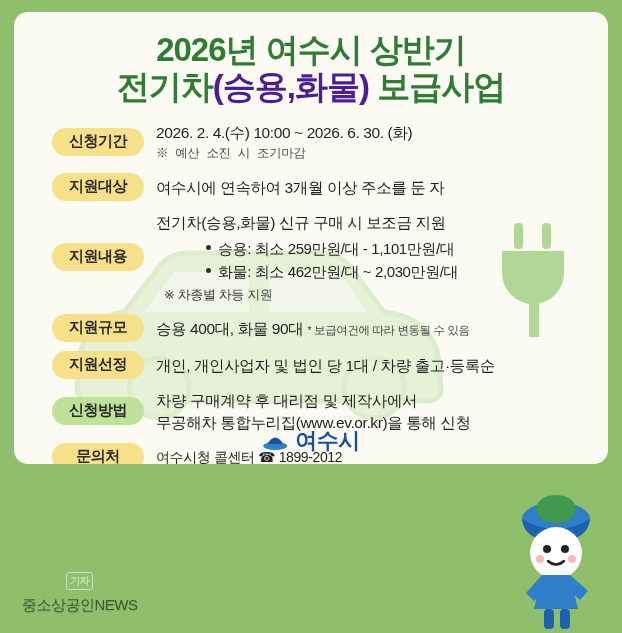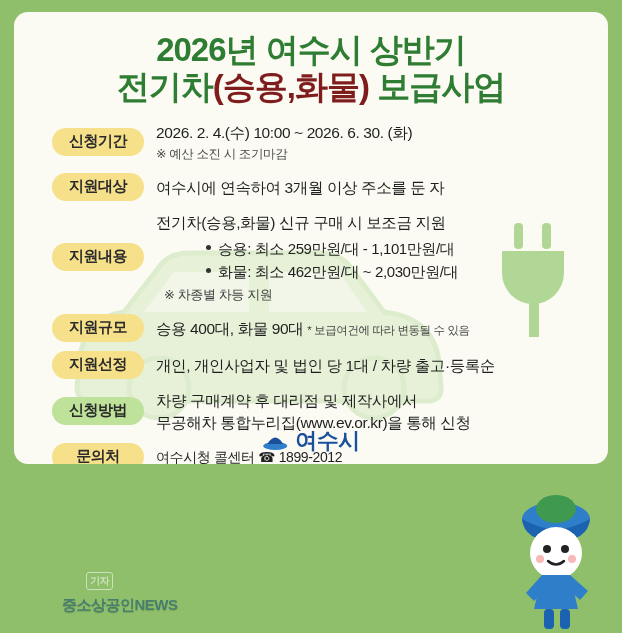--- a/index.html
+++ b/index.html
@@ -41,21 +41,21 @@
     z-index:3;
   }
   .title .l1,.title .l2{
     font-size:33px;
     font-weight:bold;
     letter-spacing:-1px;
     -webkit-text-stroke:0px;
   }
   .title .l1{color:#2f7d32;}
   .title .l2{color:#2f7d32;}
-  .title .hl{color:#7f1d1d;}
+  .title .hl{color:#4c1d95;}
   .rows{
     position:relative;
     z-index:3;
     margin-top:14px;
   }
   .row{
     display:flex;
     align-items:center;
     margin-bottom:9px;
     padding-left:18px;
@@ -81,20 +81,21 @@
     color:#1f1f1f;
     line-height:1.42;
     letter-spacing:-0.4px;
     padding-top:2px;
   }
   .body .sub{
     font-size:12.5px;
     color:#4a4a4a;
     display:block;
     margin-top:2px;
+    font-family:Liberation Mono, monospace;
   }
   .bullets{margin:4px 0 0 8px;}
   .bullets li{
     list-style:none;
     position:relative;
     padding-left:14px;
     margin-bottom:2px;
     font-size:15px;
   }
   .bullets li:before{
@@ -149,26 +150,25 @@
   .watermark-text .badge{
     border:1.6px solid #fff;
     color:#fff;
     font-size:10px;
     font-weight:bold;
     padding:1px 3px;
     border-radius:3px;
     letter-spacing:-.5px;
   }
   .watermark-text .wt{
-    color:#0c4a6e;
+    color:#000000;
     font-size:15px;
-    font-weight:bold;
+    font-weight:normal;
     letter-spacing:-.5px;
     text-shadow:0 1px 1px rgba(0,0,0,.25);
-    margin-left:40px;
   }
   .mascot{
     position:absolute;
     right:6px;bottom:0px;
     width:120px;height:150px;
     z-index:6;
   }
   .phone{font-size:14px;}
 </style>
 </head>

